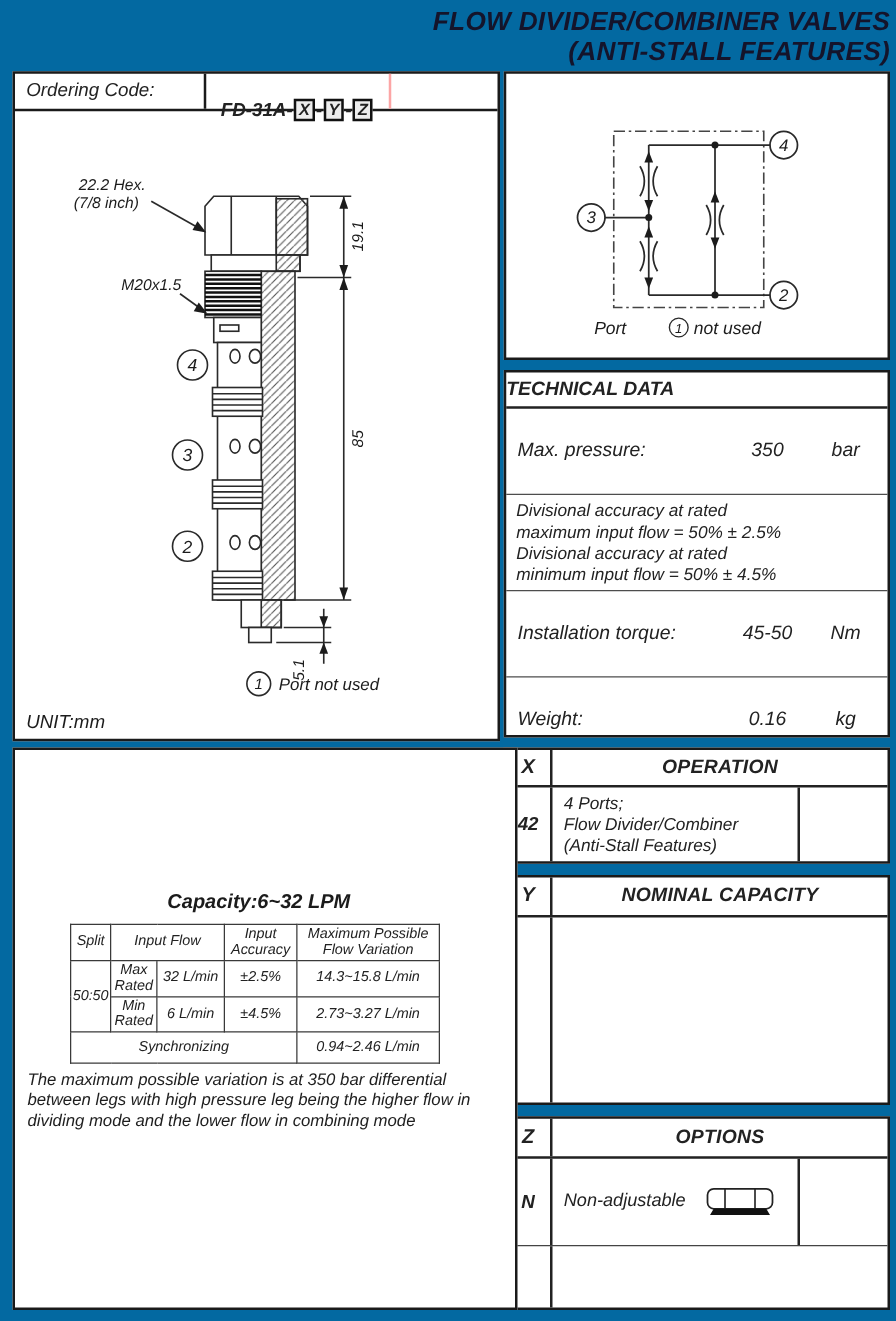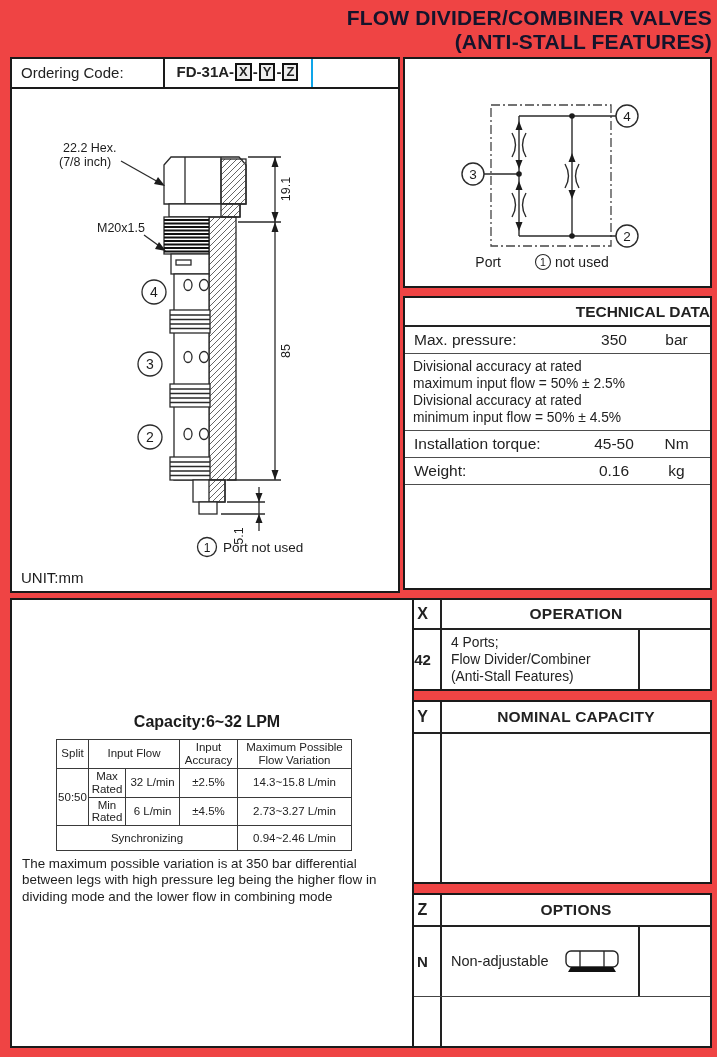--- a/index.html
+++ b/index.html
@@ -1,46 +1,46 @@
 <!DOCTYPE html>
 <html><head>
 <meta charset="utf-8">
 <style>
   * { box-sizing: border-box; margin: 0; padding: 0; }
   html,body { background:#ffffff; }
   body { width:717px; height:1057px; font-family:"Liberation Sans", sans-serif; color:#222; }
-  .page { position:relative; width:717px; height:1057px; background:#ef4444; overflow:hidden; }
+  .page { position:relative; width:717px; height:1057px; background:#0369a1; overflow:hidden;font-style:italic; }
 
   .title { position:absolute; top:6px; right:5px; text-align:right; font-weight:bold;
            font-size:21px; line-height:1.12; color:#14142b; letter-spacing:0.2px; }
 
   .box { position:absolute; border:2px solid #1a1a1a; background:#fff; }
   .box-left1  { left:10px;  top:57px;  width:390px; height:536px; }
   .box-left2  { left:10px;  top:598px; width:404px; height:450px; }
   .box-sch    { left:403px; top:57px;  width:309px; height:231px; }
   .box-tech   { left:403px; top:296px; width:309px; height:294px; }
   .box-x      { left:403px; top:598px; width:309px; height:93px;  }
   .box-y      { left:403px; top:700px; width:309px; height:184px; }
   .box-z      { left:403px; top:893px; width:309px; height:155px; }
 
   
   .order-row { display:flex; height:30px; border-bottom:2px solid #1a1a1a; font-size:15px; }
   .order-label { width:153px; border-right:2px solid #1a1a1a; padding:5px 0 0 9px; }
-  .order-code  { width:148px; border-right:2px solid #0ea5e9; font-weight:bold; text-align:center; padding-top:4px; }
+  .order-code  { width:148px; border-right:2px solid #fca5a5; font-weight:bold; text-align:center; padding-top:20px; }
   .code-box { display:inline-block; border:2px solid #111; background:#ededed; padding:0 2px;
               line-height:14px; font-size:13px; margin:0 1px; vertical-align:1px; }
 
   .valve-wrap { position:absolute; left:1px; top:30px; width:384px; height:500px; }
   .unit-note { position:absolute; left:9px; bottom:5px; font-size:15px; color:#1c1c1c; }
 
   
-  .tech-title { text-align:right; font-weight:bold; font-size:15.5px; padding:5px 0 4px;
+  .tech-title { text-align:left; font-weight:bold; font-size:15.5px; padding:5px 0 4px;
                 border-bottom:2px solid #222; }
   .tech-row { display:flex; align-items:flex-start; border-bottom:1.5px solid #4d4d4d;
-              font-size:15.5px; padding:4px 0; }
+              font-size:15.5px; padding:25px 0; }
   .tech-label { width:174px; padding-left:9px; }
   .tech-value { width:70px; text-align:center; }
   .tech-unit  { width:55px; text-align:center; }
   .serif-val { font-family:"Liberation Serif", serif; font-size:16px; }
   .tech-acc { border-bottom:1.5px solid #4d4d4d; font-size:13.8px; line-height:1.24;
               padding:4px 0 4px 8px; }
   .preline { white-space:pre-line; }
 
   
   .code-header { display:flex; height:32px; border-bottom:2px solid #222; }

